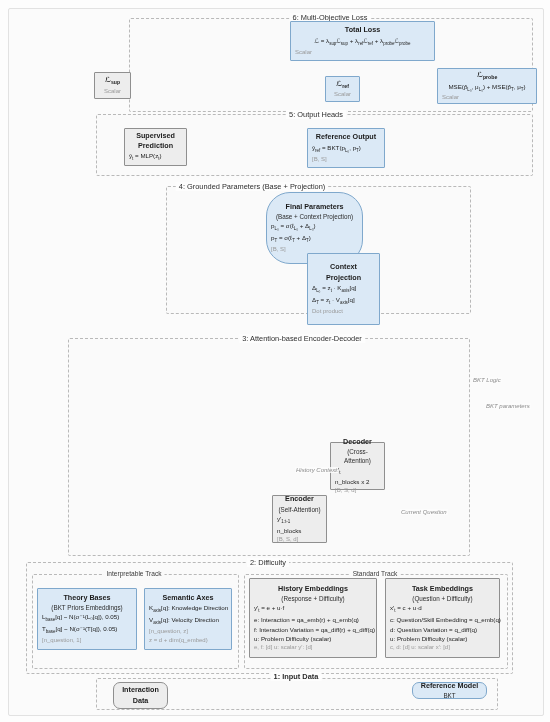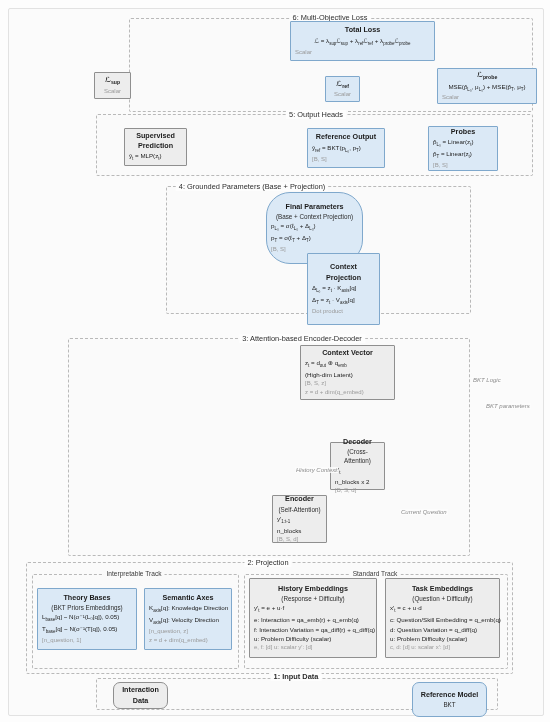--- a/index.html
+++ b/index.html
@@ -114,21 +114,21 @@
   <div class="cluster" style="left:96px;top:114px;width:435px;height:60px;"></div>
   <div class="cluster-label" style="left:316px;top:110px;">5: Output Heads</div>
 
   <div class="cluster" style="left:166px;top:186px;width:303px;height:126px;"></div>
   <div class="cluster-label" style="left:252px;top:182px;">4: Grounded Parameters (Base + Projection)</div>
 
   <div class="cluster" style="left:68px;top:338px;width:400px;height:216px;"></div>
   <div class="cluster-label" style="left:302px;top:334px;">3: Attention-based Encoder-Decoder</div>
 
   <div class="cluster" style="left:26px;top:562px;width:485px;height:110px;"></div>
-  <div class="cluster-label" style="left:268px;top:558px;">2: Projection</div>
+  <div class="cluster-label" style="left:268px;top:558px;">2: Difficulty</div>
 
   <div class="cluster" style="left:32px;top:574px;width:205px;height:93px;"></div>
   <div class="cluster-sublabel" style="left:134px;top:570px;">Interpretable Track</div>
 
   <div class="cluster" style="left:244px;top:574px;width:262px;height:93px;"></div>
   <div class="cluster-sublabel" style="left:375px;top:570px;">Standard Track</div>
 
   <div class="cluster" style="left:96px;top:678px;width:400px;height:30px;"></div>
   <div class="cluster-label" style="left:296px;top:672px;font-weight:bold;">1: Input Data</div>
 
@@ -159,51 +159,38 @@
     <div class="n-title">Prediction</div>
     <div class="n-line">ŷ<sub style="font-size: 0.72em;">t</sub> = MLP(z<sub style="font-size: 0.72em;">t</sub>)</div>
   </div>
 
   <div class="node blue" style="left:307px;top:128px;width:78px;height:40px;">
     <div class="n-title">Reference Output</div>
     <div class="n-line">ŷ<sub style="font-size: 0.72em;">ref</sub> = BKT(p<sub style="font-size: 0.72em;">L₀</sub>, p<sub style="font-size: 0.72em;">T</sub>)</div>
     <div class="n-dim">[B, S]</div>
   </div>
 
-  <div class="node blue" style="left:428px;top:126px;width:70px;height:45px;">
-    <div class="n-title">Probes</div>
-    <div class="n-line">p̂<sub style="font-size: 0.72em;">L₀</sub> = Linear(z<sub style="font-size: 0.72em;">t</sub>)</div>
-    <div class="n-line">p̂<sub style="font-size: 0.72em;">T</sub> = Linear(z<sub style="font-size: 0.72em;">t</sub>)</div>
-    <div class="n-dim">[B, S]</div>
-  </div>
 
   <div class="node blue" style="left:266px;top:192px;width:97px;height:72px;border-radius:24px;">
     <div class="n-title">Final Parameters</div>
     <div class="n-sub">(Base + Context Projection)</div>
     <div class="n-line">p<sub style="font-size: 0.72em;">L₀</sub> = σ(ℓ<sub style="font-size: 0.72em;">L₀</sub> + Δ<sub style="font-size: 0.72em;">L₀</sub>)</div>
     <div class="n-line">p<sub style="font-size: 0.72em;">T</sub> = σ(ℓ<sub style="font-size: 0.72em;">T</sub> + Δ<sub style="font-size: 0.72em;">T</sub>)</div>
     <div class="n-dim">[B, S]</div>
   </div>
 
 
   <div class="node blue" style="left:307px;top:253px;width:73px;height:72px;">
     <div class="n-title">Context</div>
     <div class="n-title">Projection</div>
     <div class="n-line">Δ<sub style="font-size: 0.72em;">L₀</sub> = z<sub style="font-size: 0.72em;">t</sub> · K<sub style="font-size: 0.72em;">axis</sub>[q]</div>
     <div class="n-line">Δ<sub style="font-size: 0.72em;">T</sub> = z<sub style="font-size: 0.72em;">t</sub> · V<sub style="font-size: 0.72em;">axis</sub>[q]</div>
     <div class="n-dim">Dot product</div>
   </div>
 
-  <div class="node" style="left:300px;top:345px;width:95px;height:55px;">
-    <div class="n-title">Context Vector</div>
-    <div class="n-line">z<sub style="font-size: 0.72em;">t</sub> = d<sub style="font-size: 0.72em;">out</sub> ⊕ q<sub style="font-size: 0.72em;">emb</sub></div>
-    <div class="n-line">(High-dim Latent)</div>
-    <div class="n-dim">[B, S, z]</div>
-    <div class="n-dim">z = d + dim(q_embed)</div>
-  </div>
 
   <div class="node" style="left:330px;top:420px;width:55px;height:48px;margin-top:22px;">
     <div class="n-title">Decoder</div>
     <div class="n-sub">(Cross-Attention)</div>
     <div class="n-line">x′<sub style="font-size: 0.72em;">t</sub></div>
     <div class="n-line">n_blocks x 2</div>
     <div class="n-dim">[B, S, d]</div>
   </div>
 
   <div class="node" style="left:272px;top:495px;width:55px;height:48px;">
@@ -248,21 +235,21 @@
     <div class="n-line">f: Interaction Variation = qa_diff(r) + q_diff(q)</div>
     <div class="n-line">u: Problem Difficulty (scalar)</div>
     <div class="n-dim">e, f: [d]  u: scalar  y′: [d]</div>
   </div>
 
   <div class="node round" style="left:113px;top:682px;width:55px;height:27px;">
     <div class="n-title">Interaction</div>
     <div class="n-title">Data</div>
   </div>
 
-  <div class="node blue round" style="left:412px;top:682px;width:75px;height:35px;">
+  <div class="node blue round" style="left:412px;top:682px;width:75px;height:17px;">
     <div class="n-title">Reference Model</div>
     <div class="n-sub">BKT</div>
   </div>
 
   <div class="elabel" style="left:472px;top:377px;">BKT Logic</div>
   <div class="elabel" style="left:485px;top:403px;">BKT parameters</div>
   <div class="elabel" style="left:295px;top:467px;">History Context</div>
   <div class="elabel" style="left:400px;top:509px;">Current Question</div>
 
 </div>

